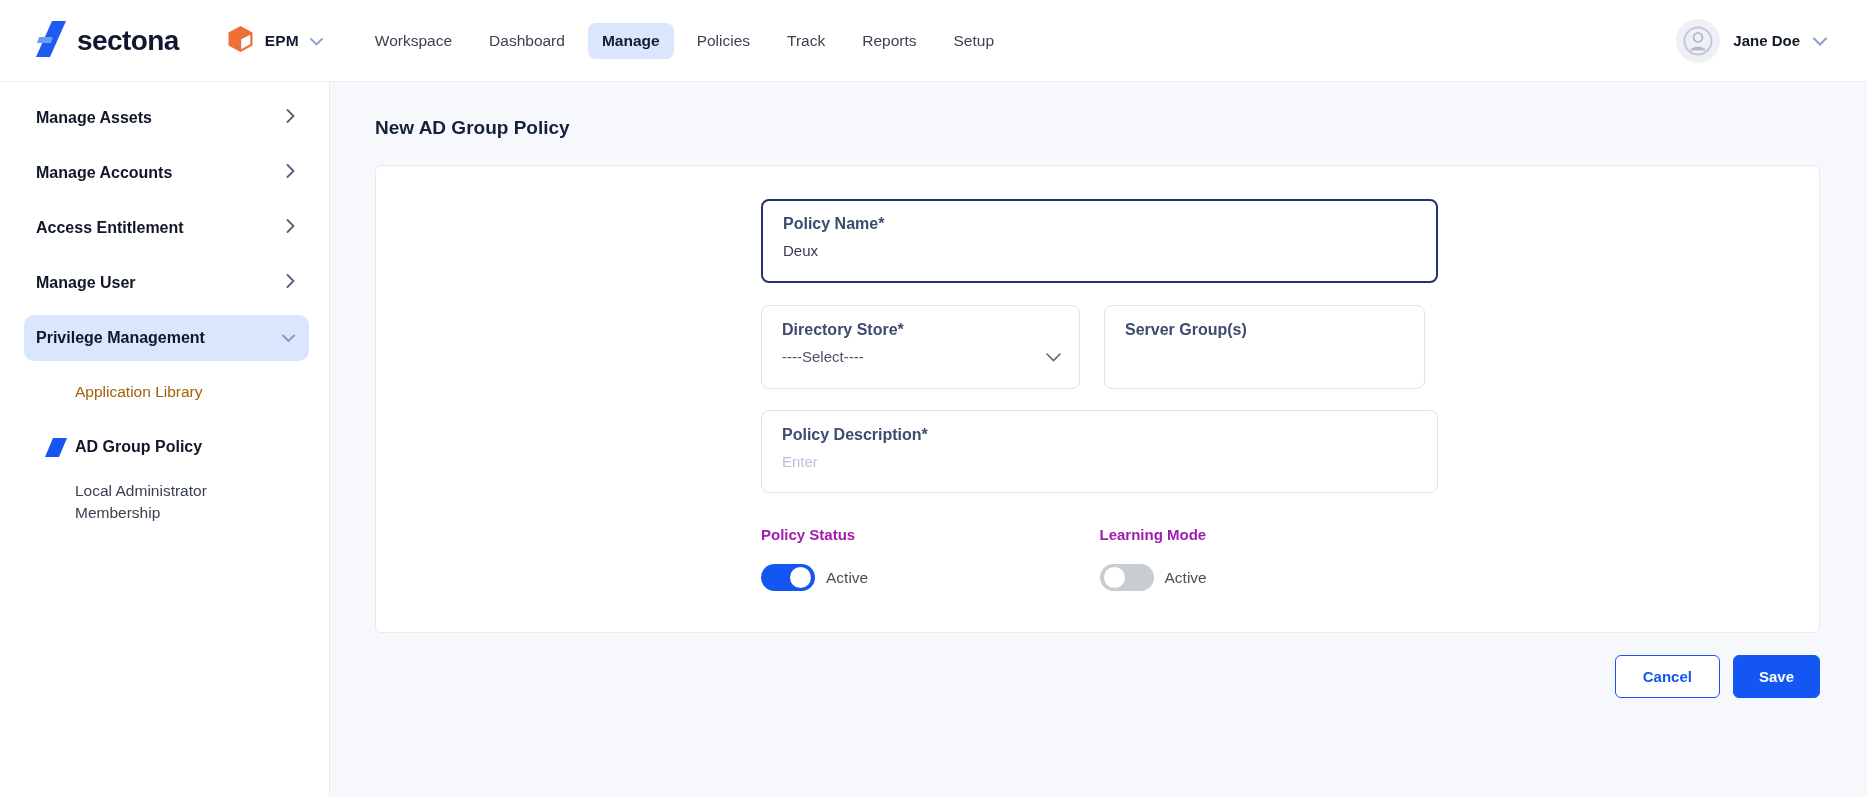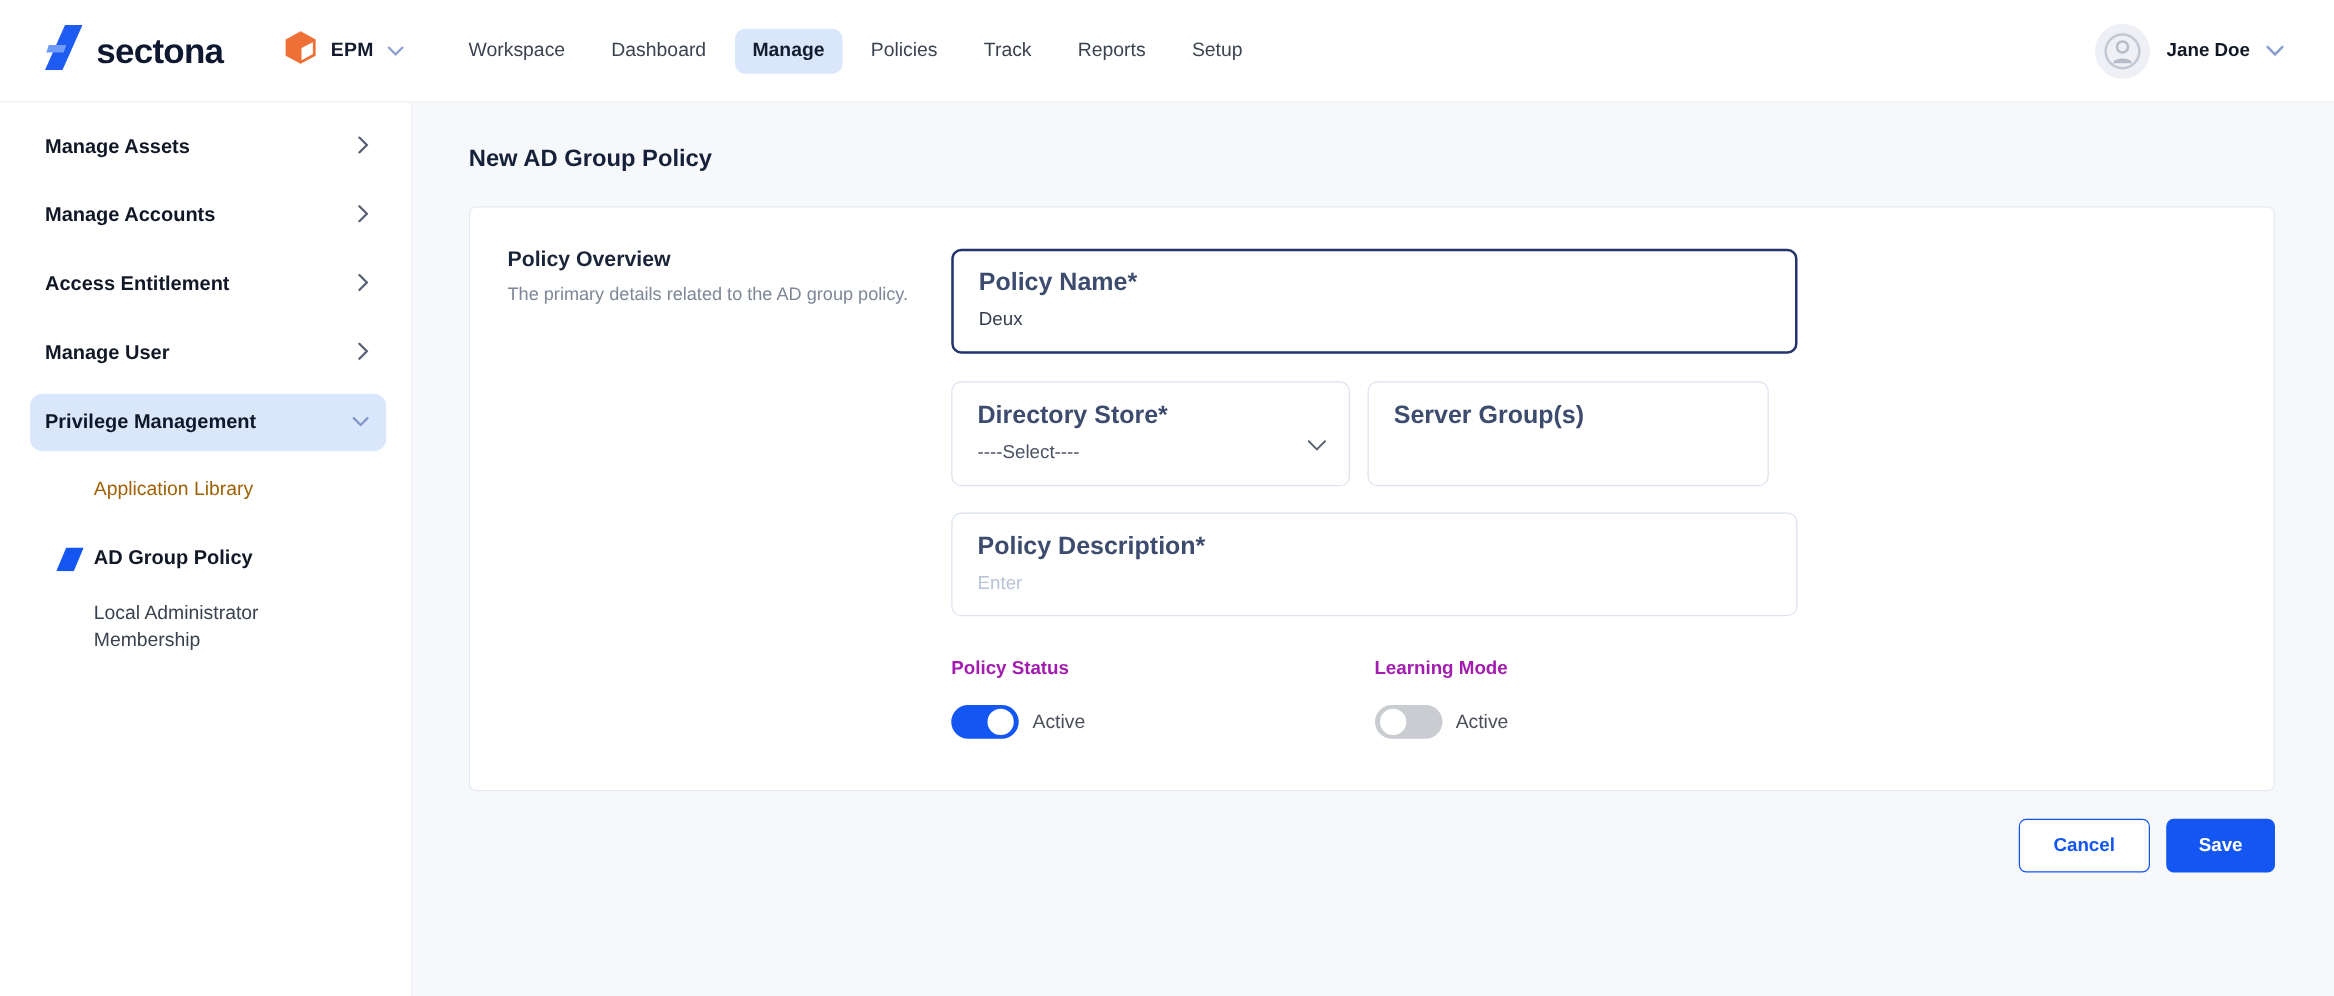--- a/index.html
+++ b/index.html
@@ -40,26 +40,26 @@
   .main { position:absolute; top:82px; left:330px; width:1537px; height:715px; padding:23px 47px 0 45px; }
   .page-title { font-size:19px; font-weight:700; color:#15203a; margin-top:12px; }
   .card { position:relative; margin-top:26px; width:1445px; height:468px; background:#fff;
           border:1px solid #e7e9f0; border-radius:6px; }
   .section-info { position:absolute; left:30px; top:32px; width:330px; }
   .section-title { font-size:17px; font-weight:700; color:#1a2439; }
   .section-desc { margin-top:9px; font-size:14.5px; color:#7d8798; line-height:1.35; }
 
   .fields { position:absolute; left:385px; top:33px; width:677px; }
   .field { background:#fff; border:1px solid #dce3ef; border-radius:8px; padding:15px 20px 0 20px; position:relative; }
-  .field-label { font-size:20px; font-weight:700; color:#3c4b6e; }
+  .field-label { font-size:16px; font-weight:700; color:#3c4b6e; }
   .field input { border:none; outline:none; width:100%; font-family:"Liberation Sans",sans-serif;
                  font-size:15px; color:#333b4d; background:transparent; margin-top:9px; padding:0; }
   .field input::placeholder { color:#b8c4da; }
   .f-name { height:84px; border:2px solid #22346b; margin-bottom:22px; padding-top:14px; }
-  .f-row { display:flex; gap:14px; margin-bottom:21px; }
+  .f-row { display:flex; gap:24px; margin-bottom:21px; }
   .f-dir { width:319px; height:84px; }
   .f-srv { width:321px; height:84px; }
   .f-desc { height:83px; }
   .select-chev { position:absolute; right:18px; bottom:22px; }
   .select-text { margin-top:9px; font-size:15px; color:#4a5366; }
 
   .toggles-row { display:flex; margin-top:33px; }
   .toggle-col { width:357px; }
   .toggle-label { font-size:15px; font-weight:700; color:#a21caf; }
   .toggle-line { display:flex; align-items:center; margin-top:21px; gap:11px; }
@@ -185,24 +185,20 @@
       <span>AD Group Policy</span>
     </div>
     <div class="sub-item no-icon wrap">Local Administrator Membership</div>
   </div>
 </div>
 
 <div class="main">
   <div class="page-title">New AD Group Policy</div>
 
   <div class="card">
-    <div class="section-info">
-      <div class="section-title">Policy Overview</div>
-      <div class="section-desc">The primary details related to the AD group policy.</div>
-    </div>
 
     <div class="fields">
       <div class="field f-name">
         <div class="field-label">Policy Name*</div>
         <input type="text" value="Deux" style="">
       </div>
 
       <div class="f-row">
         <div class="field f-dir">
           <div class="field-label">Directory Store*</div>

